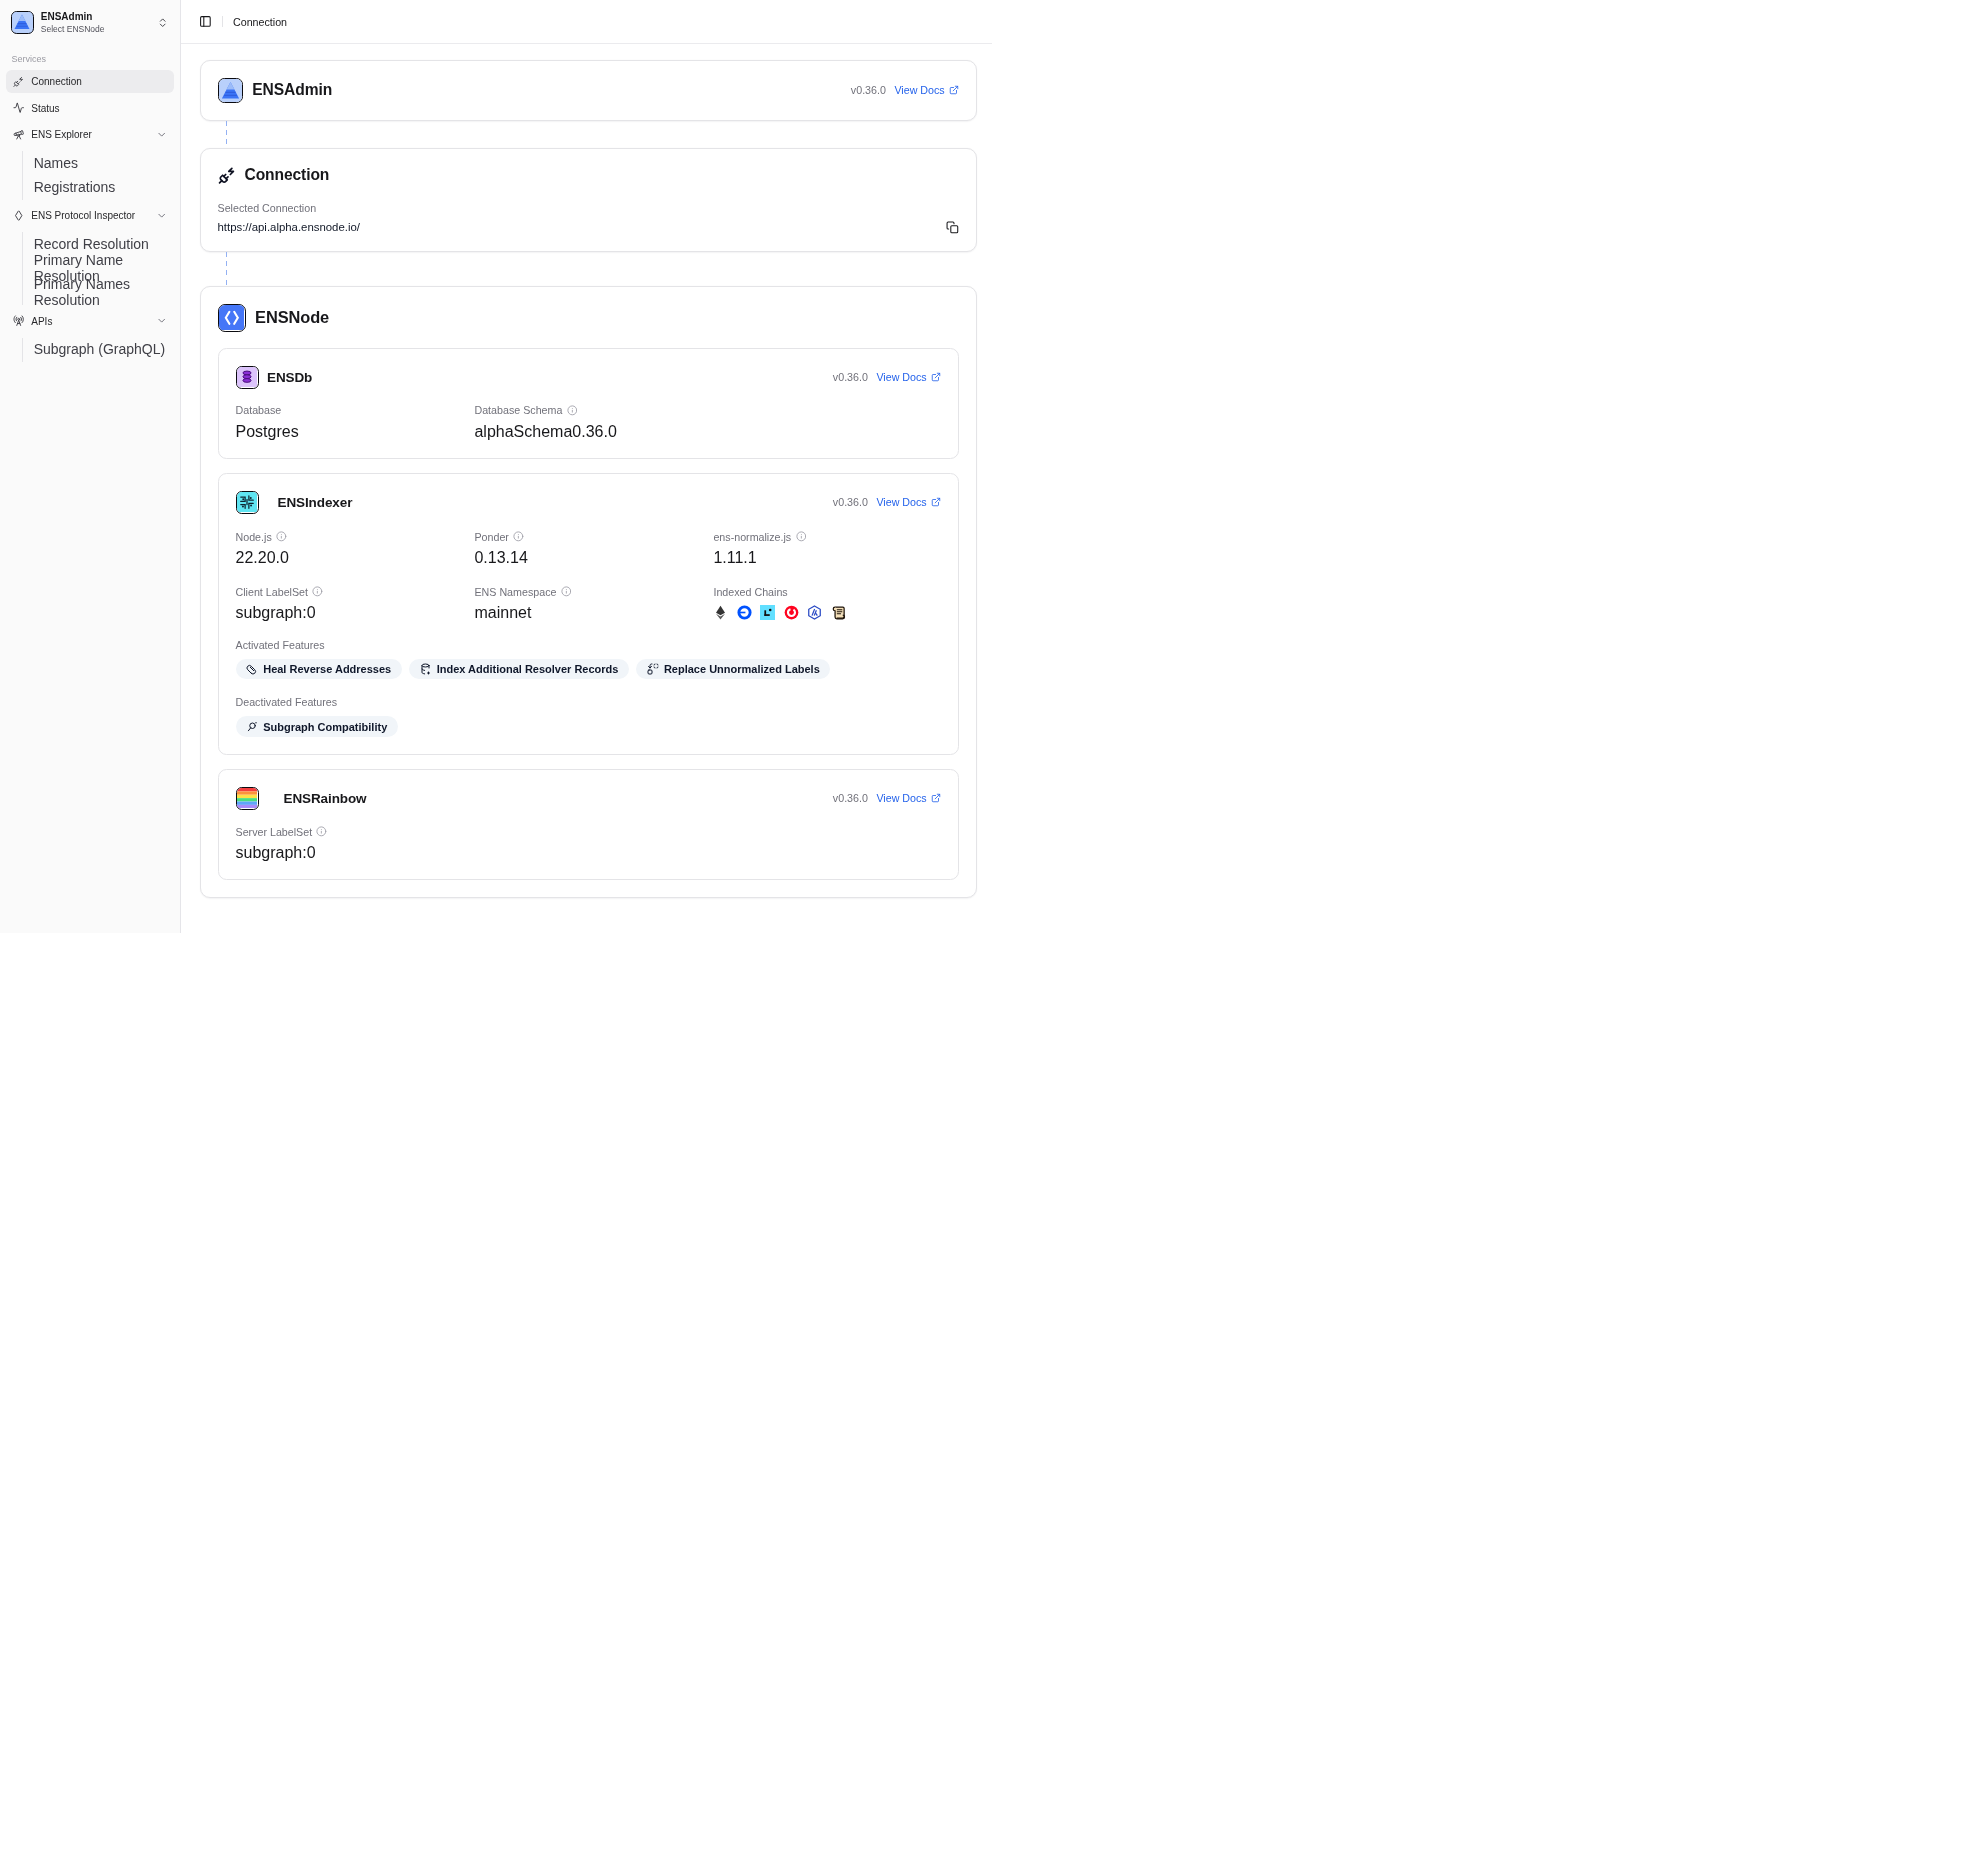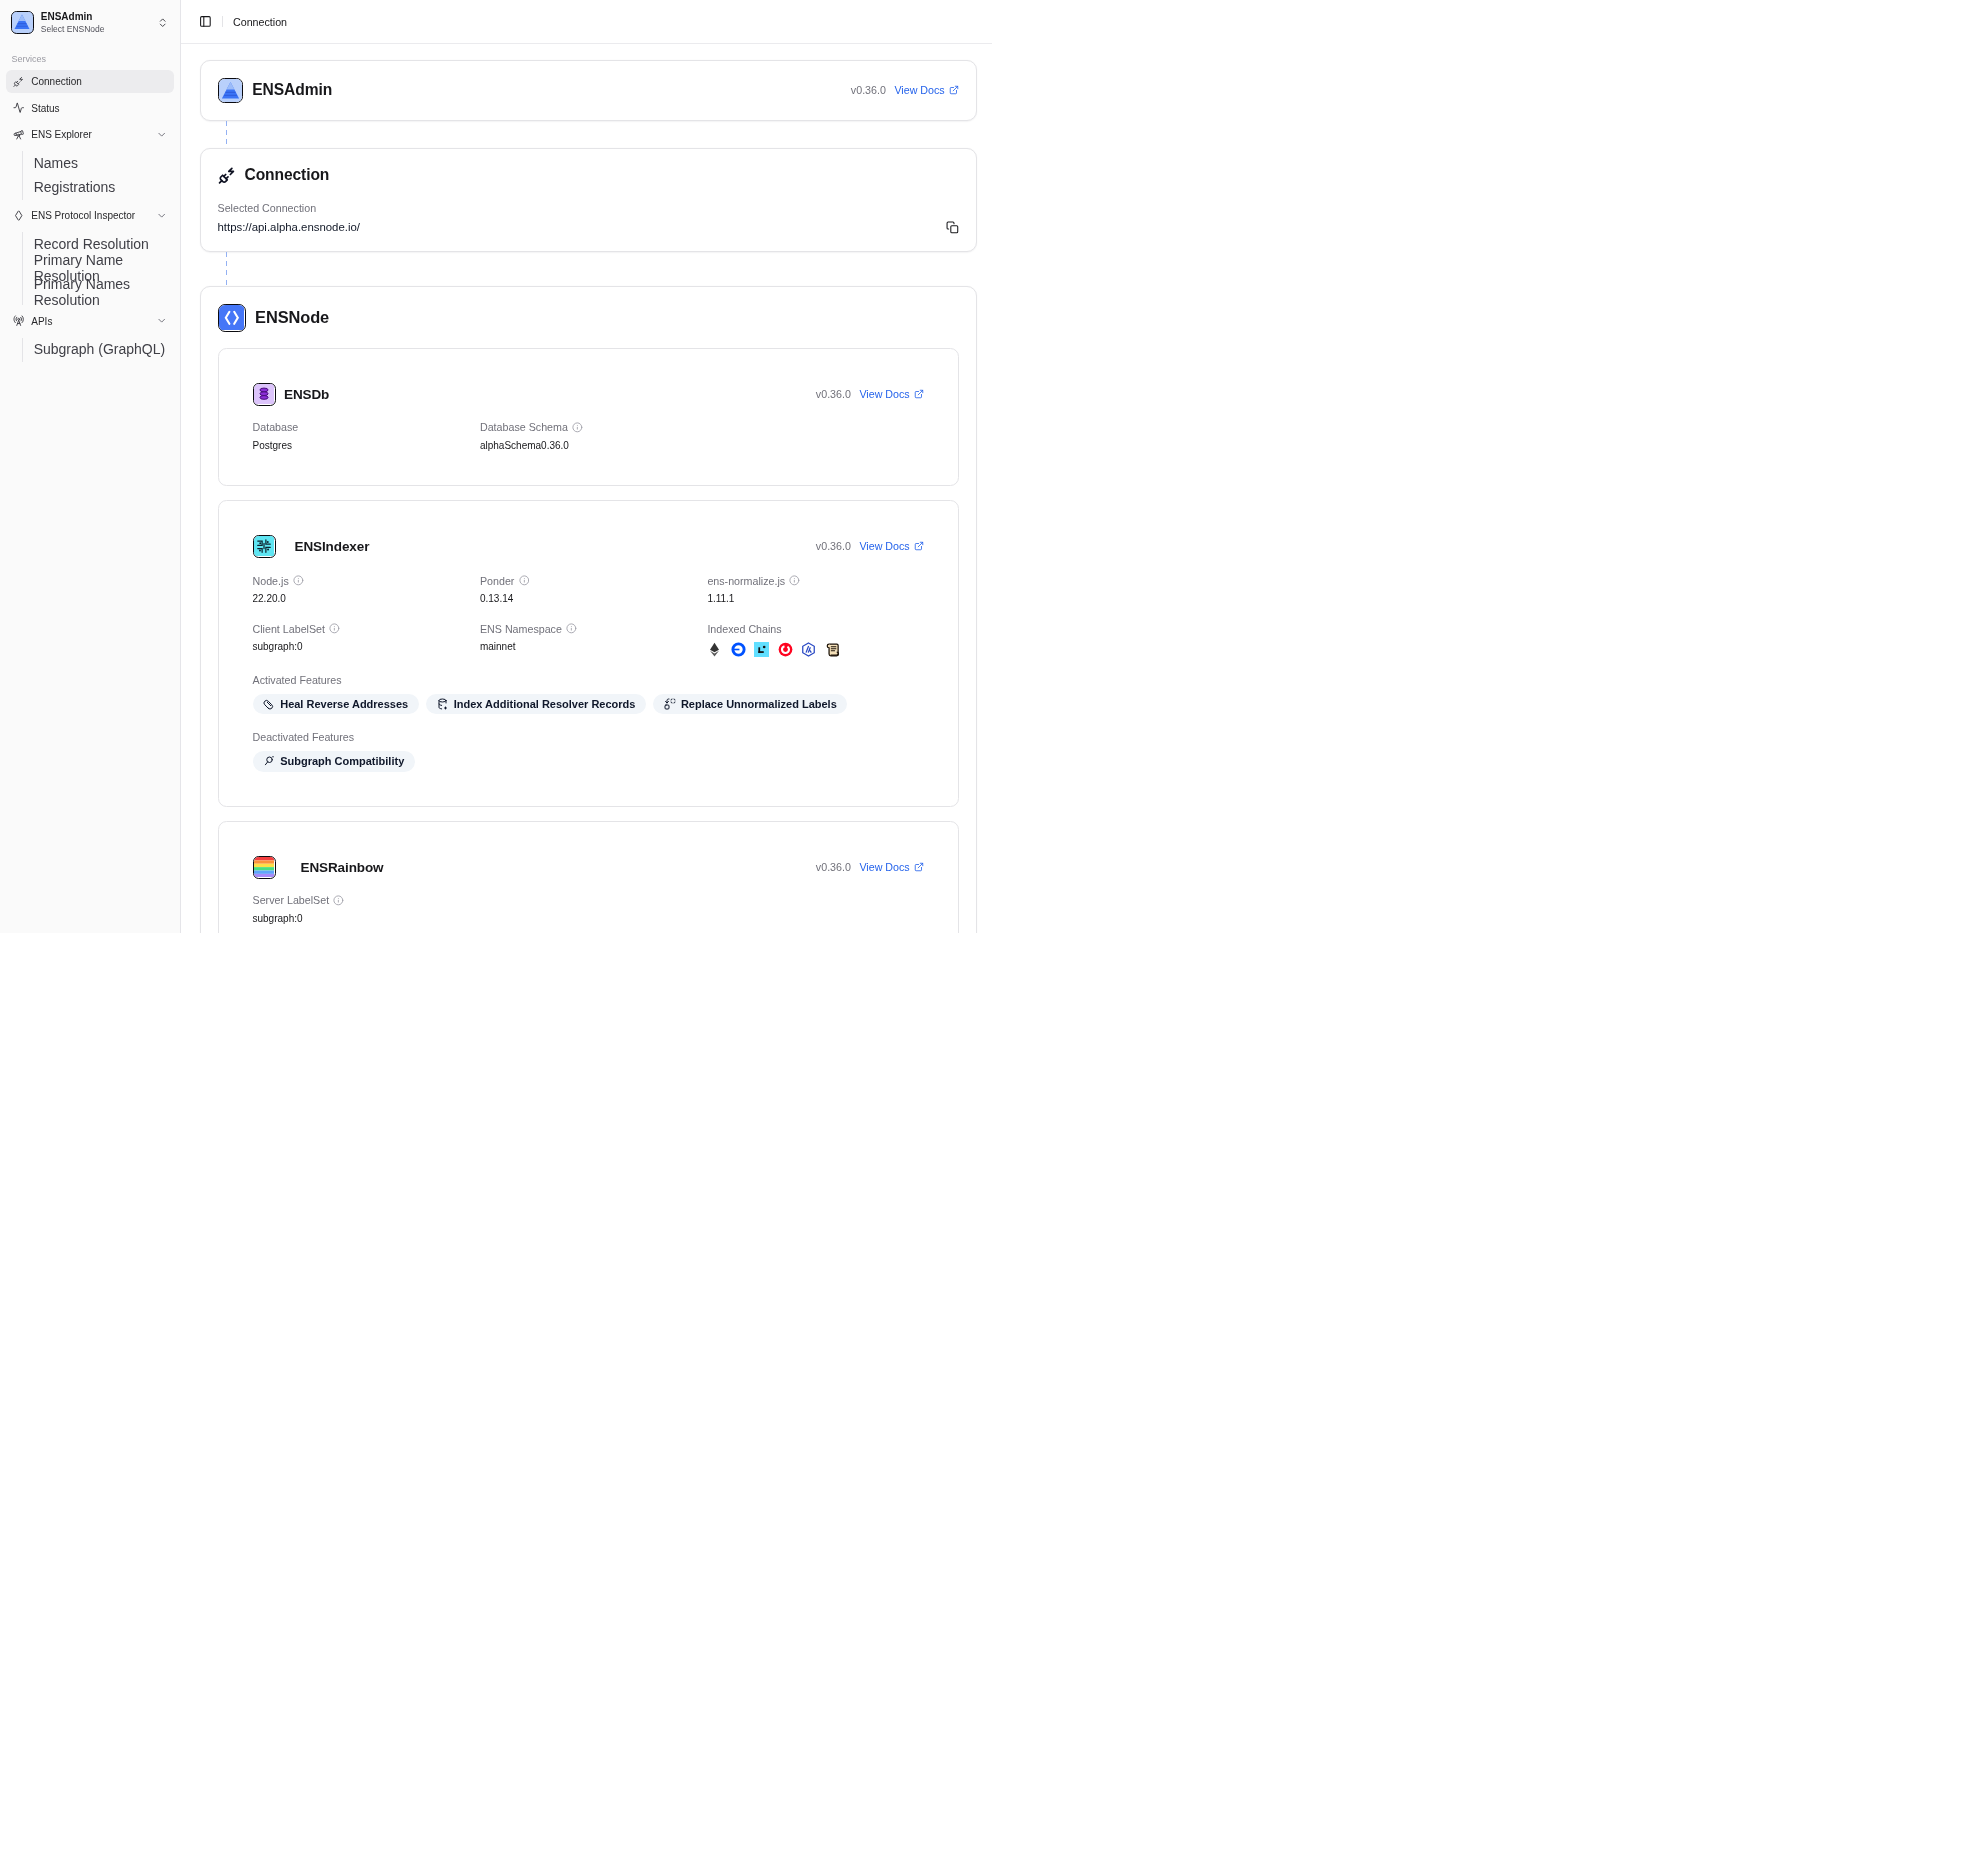--- a/index.html
+++ b/index.html
@@ -79,34 +79,34 @@
   .ver { font-size:10.7px; color:#71717a; }
   .docs-link { display:flex; align-items:center; gap:4.3px; font-size:10.7px; font-weight:500; color:#2563eb; cursor:pointer; text-decoration:none; }
   .docs-link svg { width:10px; height:10px; }
 
   .icon-tile { border:1.4px solid #0b0b10; flex:none; overflow:hidden; }
   .tile-36 { width:25.6px; height:25.6px; border-radius:6.4px; }
   .tile-40 { width:28.4px; height:28.4px; border-radius:7.1px; }
   .tile-32 { width:23px; height:23px; border-radius:5.7px; }
 
   .field-label { display:flex; align-items:center; gap:4.3px; font-size:10.7px; font-weight:500; color:#71717a; }
-  .field-value { font-size:10px; color:#18181b; margin-top:6.4px; }
+  .field-value { font-size:16px; color:#18181b; margin-top:6.4px; }
   .info-ic { width:10.7px; height:10.7px; color:#a1a1aa; cursor:pointer; }
 
   
   .conn-title-row { display:flex; align-items:center; gap:8.5px; }
   .conn-title-row .plug { width:18.5px; height:18.5px; color:#0f1222; }
   .conn-field { margin-top:17px; }
   .conn-url-row { display:flex; align-items:center; gap:8.5px; margin-top:7.1px;justify-content:space-between; }
   .conn-url { font-size:11.4px; color:#111827; }
   .copy-btn { width:12.8px; height:12.8px; color:#18181b; cursor:pointer; }
 
   
   .ensnode-stack { display:flex; flex-direction:column; gap:14.2px; margin-top:15.6px; }
-  .subcard { border:0.7px solid #e4e4e7; border-radius:8.5px; padding:34px; background:#fff; }
+  .subcard { border:0.7px solid #e4e4e7; border-radius:8.5px; padding:17px; background:#fff; }
   .grid3 { display:grid; grid-template-columns:1.05fr 1.05fr 1fr; row-gap:18.5px; margin-top:17px; }
 
   .chains-row { display:flex; align-items:center; gap:8.5px; margin-top:7.1px; }
   .chain { width:15px; height:15px; }
 
   .section-label { font-size:10.7px; font-weight:500; color:#71717a; }
   .chip-row { display:flex; flex-wrap:wrap; gap:7.1px; margin-top:7.8px; }
   .chip {
     background:#f1f5f9; border-radius:7109px; padding:4.3px 10.7px;
     font-size:11px; font-weight:600; color:#0f172a; display:flex; align-items:center; gap:5px;

